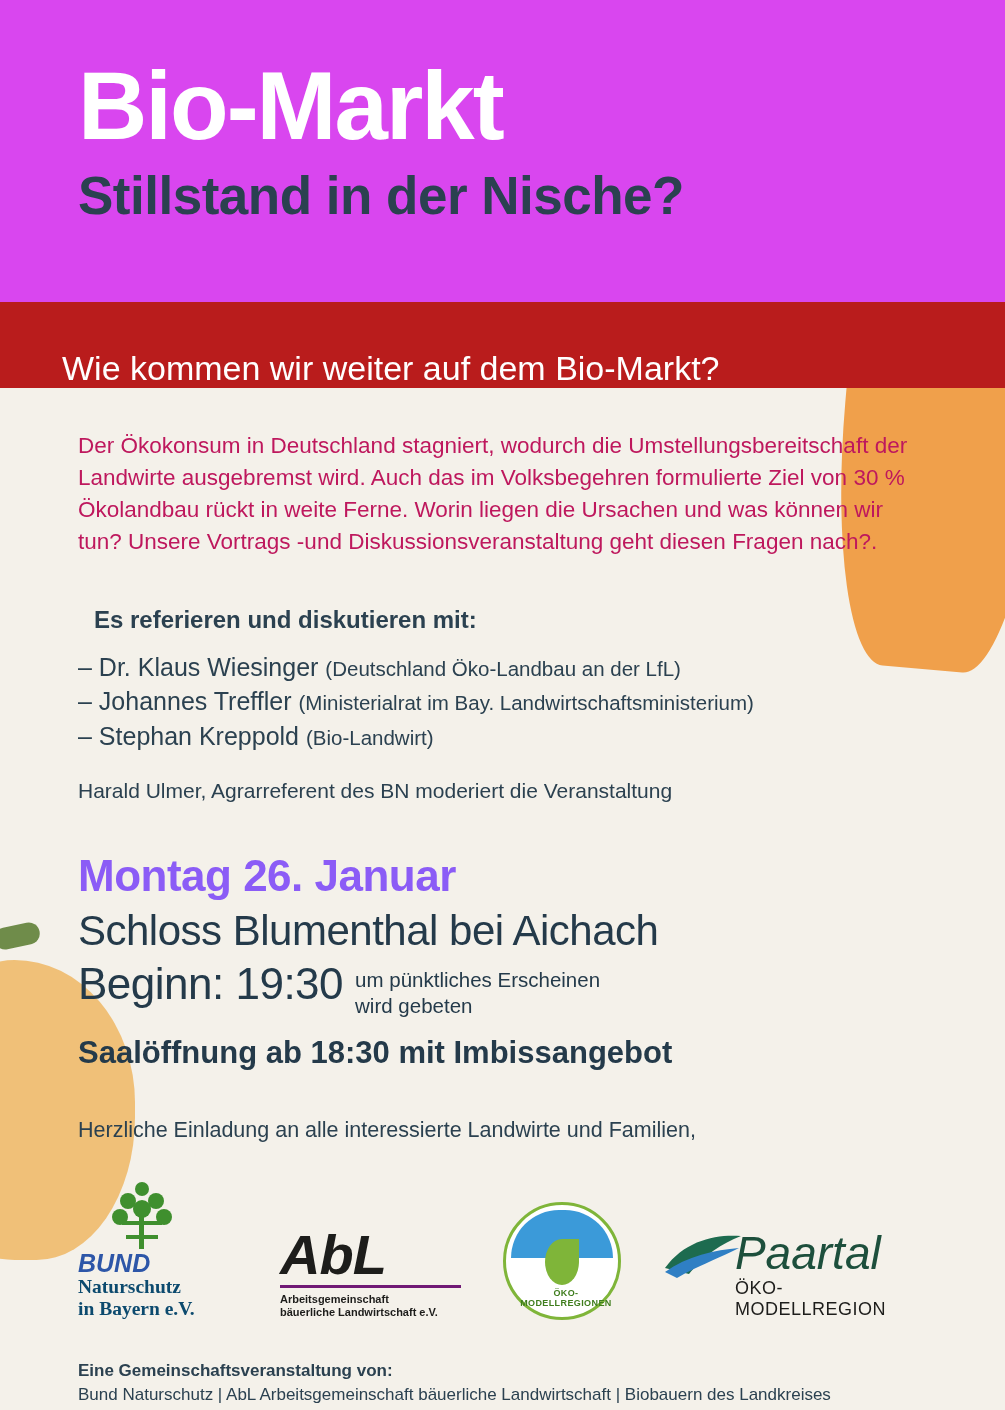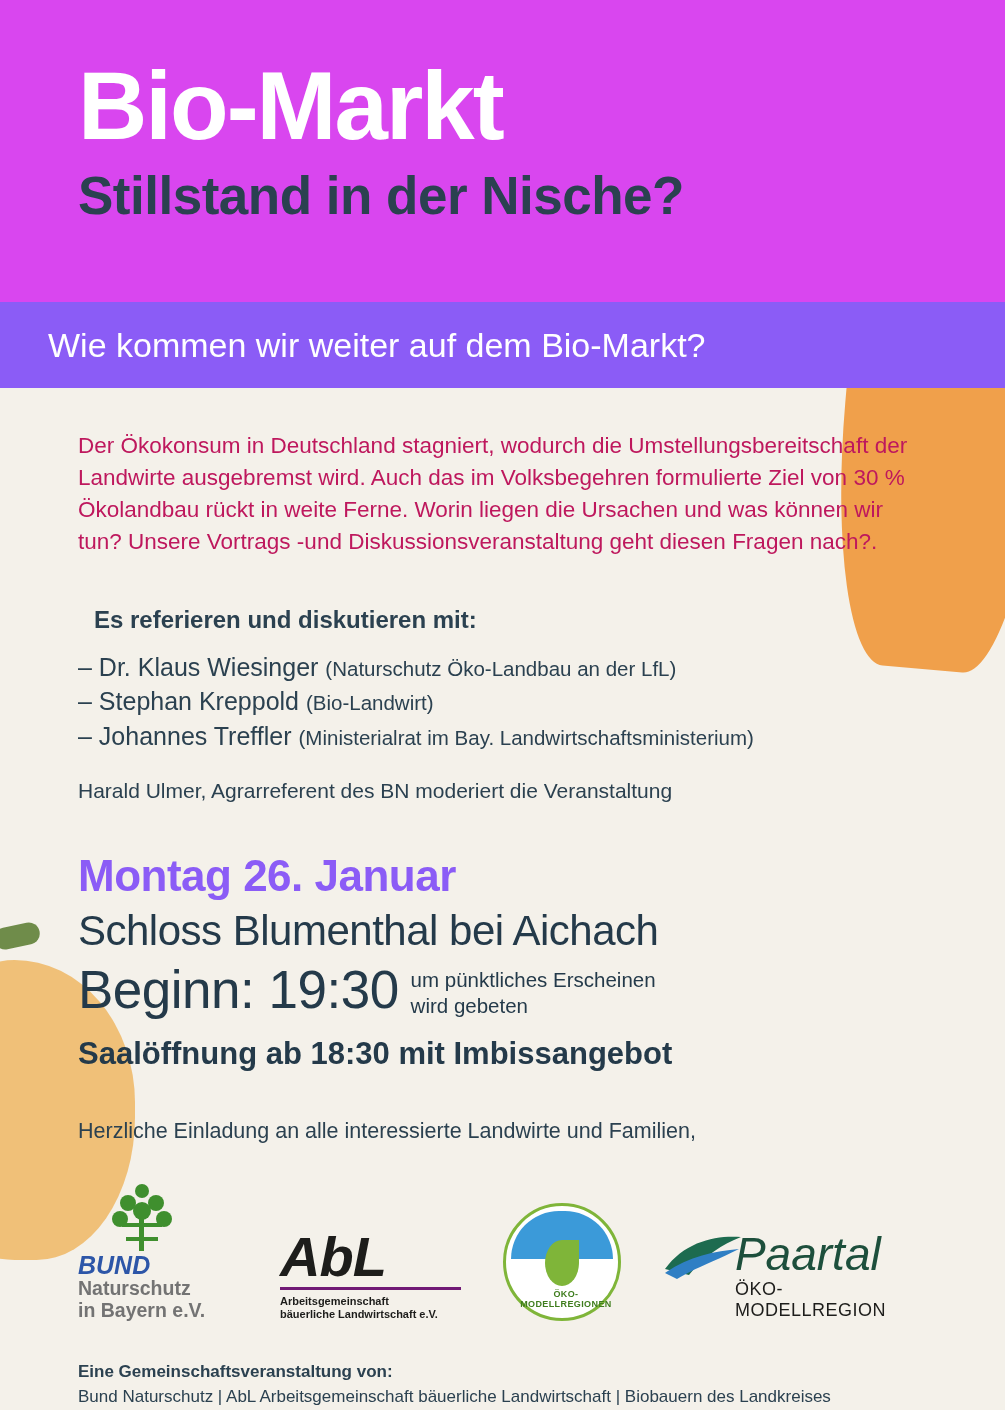--- a/index.html
+++ b/index.html
@@ -97,26 +97,26 @@
     padding-top: 14px;
     font-size: 53px;
     line-height: 1.05;
     font-weight: bold;
     color: #2b4150;
     letter-spacing: -0.5px;
   }
   .header-dark {
     position: relative;
     z-index: 3;
-    background: #8b5cf6;
+    background: #b91c1c;
     height: 86px;
-    padding: 0 48px;
+    padding: 0 62px;
     box-sizing: border-box;
     display: flex;
-    align-items: center;
+    align-items: flex-end;
   }
   .header-dark .q {
     font-size: 34px;
     color: #ffffff;
     font-weight: normal;
   }
 
   
   .content {
     position: relative;
@@ -169,21 +169,21 @@
     font-size: 42px;
     color: #243a4a;
     letter-spacing: -0.5px;
   }
   .time-row {
     display: flex;
     align-items: flex-start;
     padding-top: 4px;
   }
   .time-main {
-    font-size: 53px;
+    font-size: 44px;
     color: #243a4a;
     letter-spacing: -0.5px;
     white-space: nowrap;
   }
   .time-note {
     padding-left: 12px;
     padding-top: 8px;
     font-size: 20.5px;
     line-height: 1.25;
     color: #243a4a;
@@ -227,22 +227,23 @@
   .bund-text-1 {
     font-size: 25px;
     font-weight: bold;
     font-style: italic;
     color: #2d56a8;
     line-height: 1;
   }
   .bund-text-2 {
     font-size: 19.5px;
     font-weight: bold;
-    color: #737373;
+    color: #0c4a6e;
     line-height: 1.12;
+    font-family: Liberation Serif, serif;
   }
 
   
   .logo-abl { width: 185px; }
   .abl-mark {
     font-size: 56px;
     font-weight: bold;
     font-style: italic;
     color: #1d1d1b;
     line-height: 1;
@@ -361,31 +362,31 @@
 
   <div class="content">
     <p class="intro">Der Ökokonsum in Deutschland stagniert, wodurch die Umstellungsbereitschaft der Landwirte ausgebremst wird. Auch das im Volksbegehren formulierte Ziel von 30 % Ökolandbau rückt in weite Ferne. Worin liegen die Ursachen und was können wir tun? Unsere Vortrags -und Diskussionsveranstaltung geht diesen Fragen nach?.</p>
 
     <p class="speakers-head">Es referieren und diskutieren mit:</p>
 
     <div>
       <div class="speaker-line">
         <span>–</span>
         <span>Dr. Klaus Wiesinger</span>
-        <span class="role">(Naturschutz Öko-Landbau an der LfL)</span>
+        <span class="role">(Deutschland Öko-Landbau an der LfL)</span>
+      </div>
+      <div class="speaker-line">
+        <span>–</span>
+        <span>Johannes Treffler</span>
+        <span class="role">(Ministerialrat im Bay. Landwirtschaftsministerium)</span>
       </div>
       <div class="speaker-line">
         <span>–</span>
         <span>Stephan Kreppold</span>
         <span class="role">(Bio-Landwirt)</span>
-      </div>
-      <div class="speaker-line">
-        <span>–</span>
-        <span>Johannes Treffler</span>
-        <span class="role">(Ministerialrat im Bay. Landwirtschaftsministerium)</span>
       </div>
     </div>
 
     <p class="moderator">Harald Ulmer, Agrarreferent des BN moderiert die Veranstaltung</p>
 
     <p class="date">Montag 26. Januar</p>
     <p class="venue">Schloss Blumenthal bei Aichach</p>
 
     <div class="time-row">
       <span class="time-main">Beginn: 19:30</span>

